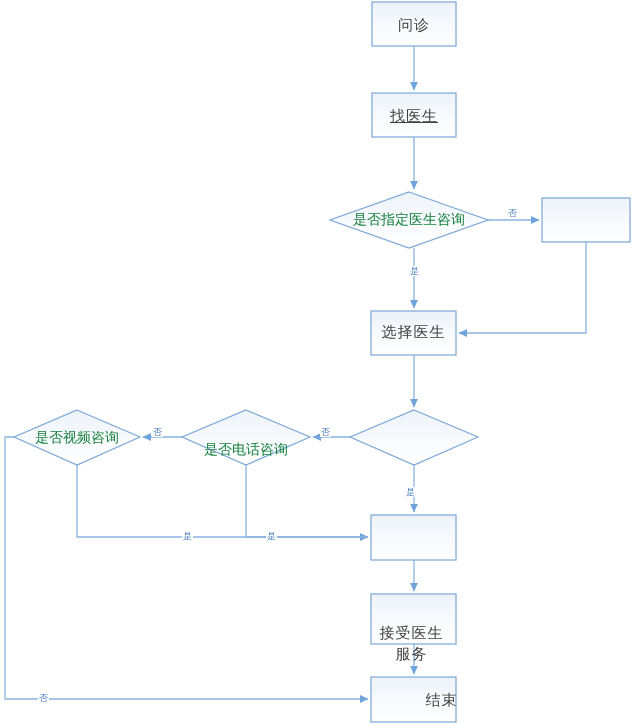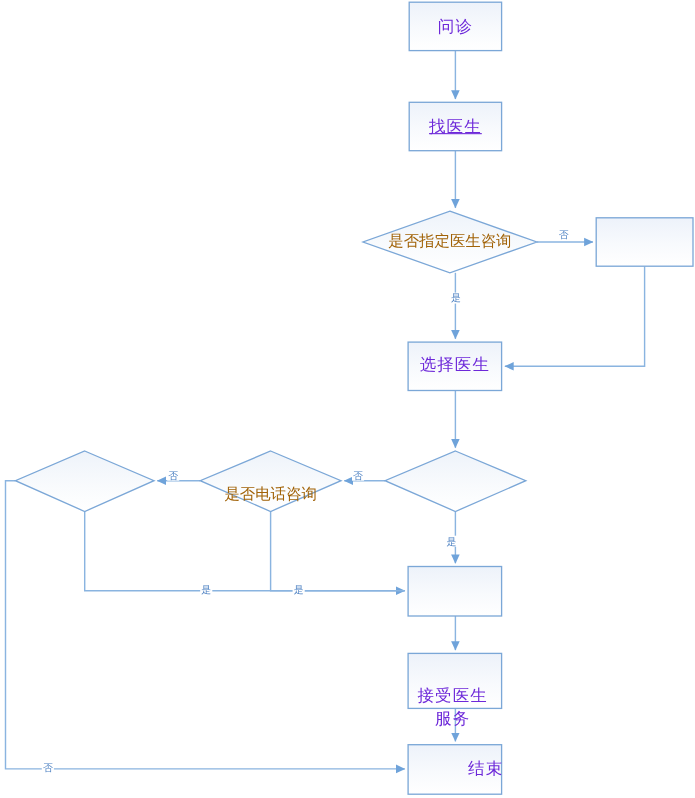--- a/index.html
+++ b/index.html
@@ -7,32 +7,32 @@
     width:632px;height:725px;
     font-family:"Liberation Sans","DejaVu Sans",sans-serif;
     overflow:hidden;
   }
   #canvas{position:relative;width:632px;height:725px;background:#fff;}
   svg.flow{position:absolute;left:0;top:0;width:632px;height:725px;}
   .node-label{
     position:absolute;
     display:flex;align-items:center;justify-content:center;
     text-align:center;
-    color:#6d28d9;
+    color:#404040;
     font-size:15px;
     line-height:21px;
     letter-spacing:1px;
     pointer-events:none;
     white-space:pre-line;
   }
   .diamond-label{
     position:absolute;
     display:flex;align-items:center;justify-content:center;
     text-align:center;
-    color:#a16207;
+    color:#15803d;
     font-size:14px;
     letter-spacing:0px;
     white-space:nowrap;
   }
   .edge-label{
     position:absolute;
     color:#4a7fc1;
     font-size:9px;
     line-height:10px;
     background:#fff;
@@ -120,20 +120,21 @@
       <polygon points="77,410 140,437 77,465 14,437" fill="url(#diaGrad)"></polygon>
       <polygon points="246,410 310,437 246,465 182,437" fill="url(#diaGrad)"></polygon>
       <polygon points="414,410 478,437 414,465 350,437" fill="url(#diaGrad)"></polygon>
     </g>
   </svg>
 
   <div class="node-label" style="left:372px;top:2px;width:84px;height:44px;">问诊</div>
   <div class="node-label" style="left:372px;top:93px;width:84px;height:44px;text-decoration:underline;">找医生</div>
   <div class="diamond-label" style="left:330px;top:192px;width:158px;height:56px;">是否指定医生咨询</div>
   <div class="node-label" style="left:371px;top:311px;width:85px;height:40px;">选择医生</div>
+  <div class="diamond-label" style="left:14px;top:410px;width:126px;height:55px;">是否视频咨询</div>
   <div class="diamond-label" style="left:182px;top:422px;width:128px;height:55px;">是否电话咨询</div>
   <div class="node-label" style="left:371px;top:594px;width:81px;height:50px;margin-top:24px;">接受医生
 服务</div>
   <div class="node-label" style="left:371px;top:677px;width:85px;height:45px;padding-left:28px;">结束</div>
 
   <div class="edge-label" style="left:507px;top:208px;">否</div>
   <div class="edge-label" style="left:409px;top:266px;">是</div>
   <div class="edge-label" style="left:320px;top:427px;">否</div>
   <div class="edge-label" style="left:152px;top:427px;">否</div>
   <div class="edge-label" style="left:405px;top:487px;">是</div>

